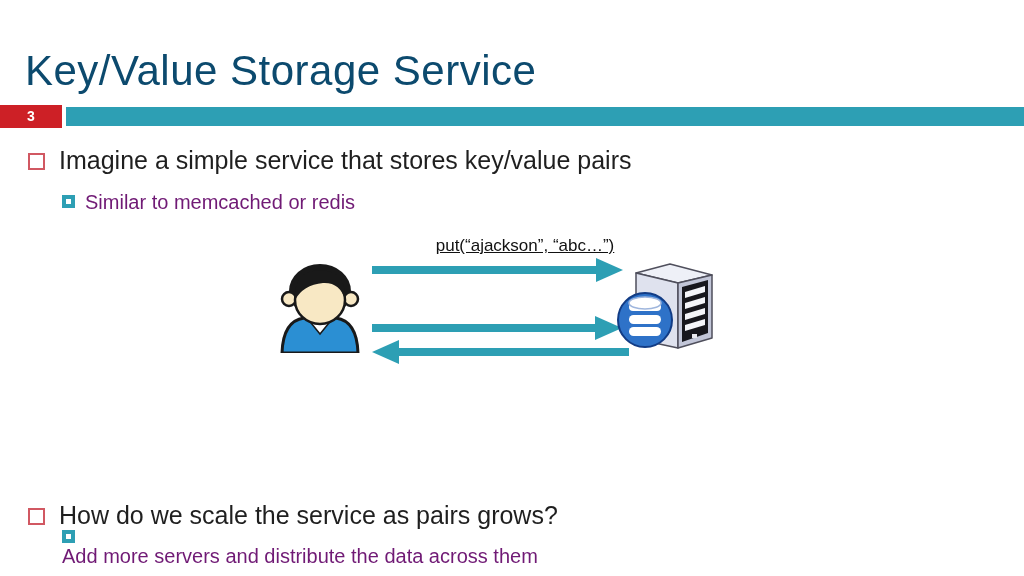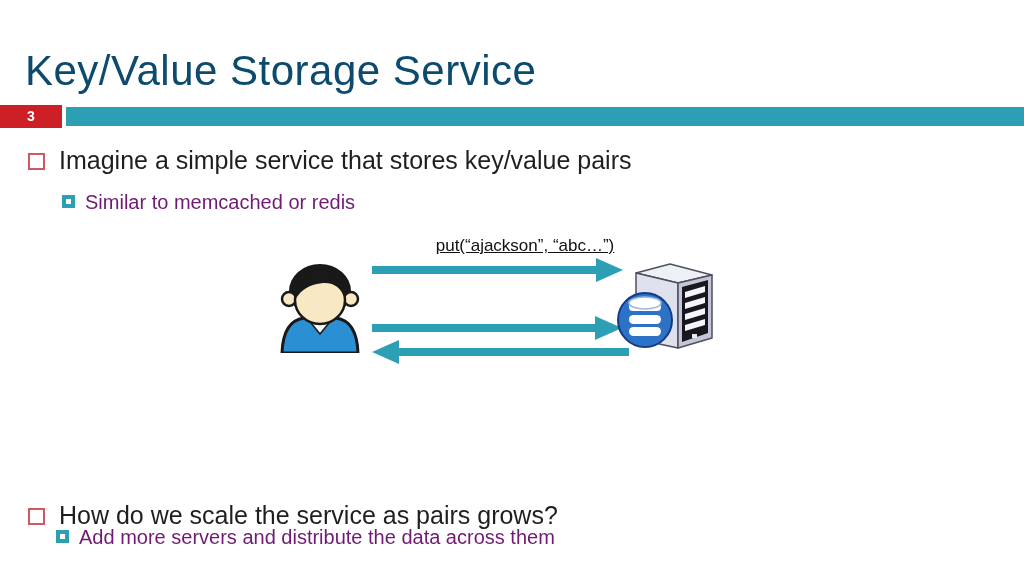--- a/index.html
+++ b/index.html
@@ -18,21 +18,21 @@
   .header-bar{position:absolute;left:66px;top:107px;width:958px;height:19px;background:#2d9fb4;}
   .row{position:absolute;display:flex;align-items:flex-start;white-space:nowrap;}
   .b1-text{font-size:25px;line-height:30px;color:#1f1f1f;}
   .b2-text{font-size:20px;line-height:26px;color:#701a75;}
   .sq1{width:13px;height:13px;border:2px solid #d15862;margin:8px 14px 0 0;flex:none;background:#fff;}
   .sq2{width:13px;height:13px;border:4px solid #2d9fb4;box-sizing:border-box;background:#fff;margin:6px 10px 0 0;flex:none;}
   .r1{left:28px;top:145px;}
   .r2{left:62px;top:189px;}
   .r3{left:28px;top:436px;}
   .r4{left:28px;top:480px;margin-top:20px;}
-  .r5{left:56px;top:524px;}
+  .r5{left:62px;top:524px;flex-direction:column;}
   .msg{position:absolute;font-size:17px;color:#111111;text-align:center;white-space:nowrap;}
   .l1{left:408px;width:234px;top:236px;text-decoration:underline;}
   .l2{left:400px;width:200px;top:297px;}
   .l3{left:420px;width:155px;top:359px;}
   .arrows{position:absolute;left:365px;top:255px;width:265px;height:110px;}
   .person{position:absolute;left:276px;top:258px;width:88px;height:95px;}
   .server{position:absolute;left:616px;top:256px;width:102px;height:98px;}
 </style>
 </head>
 <body>

